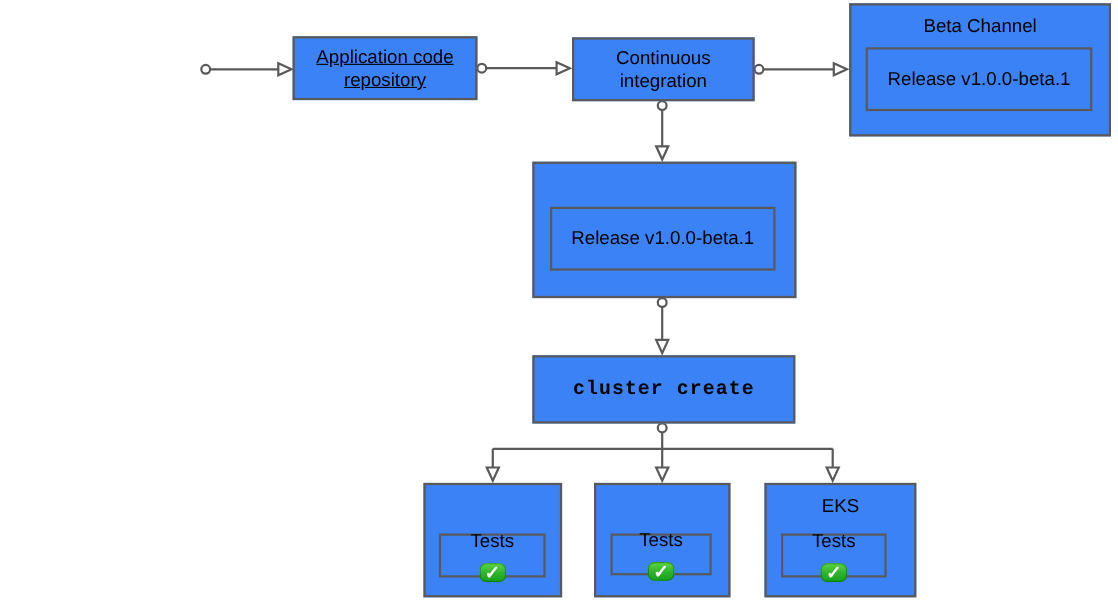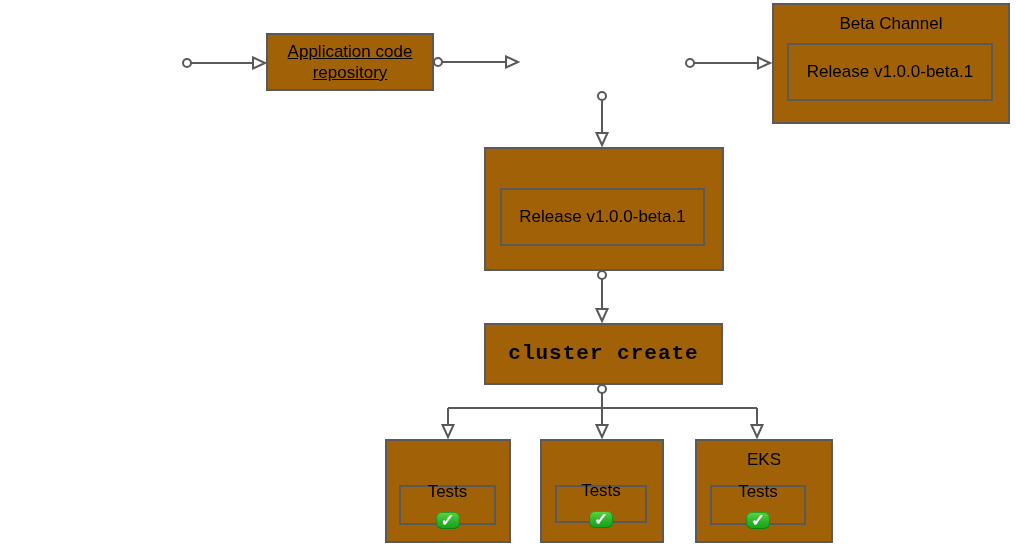--- a/index.html
+++ b/index.html
@@ -7,42 +7,42 @@
     position:relative;
     width:1016px;height:551px;
     background:#ffffff;
     font-family:"Liberation Sans", sans-serif;
     color:#000;
     overflow:hidden;
   }
   #edge-layer{position:absolute;left:0;top:0;width:1016px;height:551px;}
   .node, .container, .inner{
     position:absolute;
-    background:#a16207;
+    background:#3b82f6;
     border:2px solid #595959;
     box-sizing:border-box;
   }
   .node{
     display:flex;align-items:center;justify-content:center;
     text-align:center;font-size:17px;line-height:1.25;
     padding:2px 8px;
   }
   .container .title{
     text-align:center;
     margin-top:9px;
     font-size:17px;
   }
   .inner{
     display:flex;align-items:center;justify-content:center;
     text-align:left;font-size:17px;
   }
   .mono{
     font-family:"Liberation Mono", monospace;
     font-weight:bold;
-    font-size:21px;
+    font-size:18px;
     letter-spacing:1px;
   }
   .tests-box{gap:10px;flex-direction:column;}
   .check-icon{
     width:24px;height:24px;border-radius:6px;
     background:linear-gradient(180deg,#5fd63f 0%,#2cb32c 55%,#18a018 100%);
     box-shadow: inset 0 0 0 1px rgba(0,90,0,.45);
     color:#fff;font-weight:bold;font-size:17px;
     display:inline-flex;align-items:center;justify-content:center;
     line-height:1;
@@ -109,20 +109,23 @@
         <path d="M751.5 425 L757 437 L762.5 425 Z" fill="#ffffff"></path>
       </g>
     </g>
   </svg>
 
 
   <div class="node" id="node-repo">
     <span>Application code repository</span>
   </div>
 
+  <div class="node" id="node-ci">
+    <span>Continuous integration</span>
+  </div>
 
   <div class="container" id="container-beta">
     <div class="title">Beta Channel</div>
     <div class="inner" id="inner-beta">
       <span>Release v1.0.0-beta.1</span>
     </div>
   </div>
 
   <div class="container" id="container-temp">
     <div class="inner" id="inner-temp">

